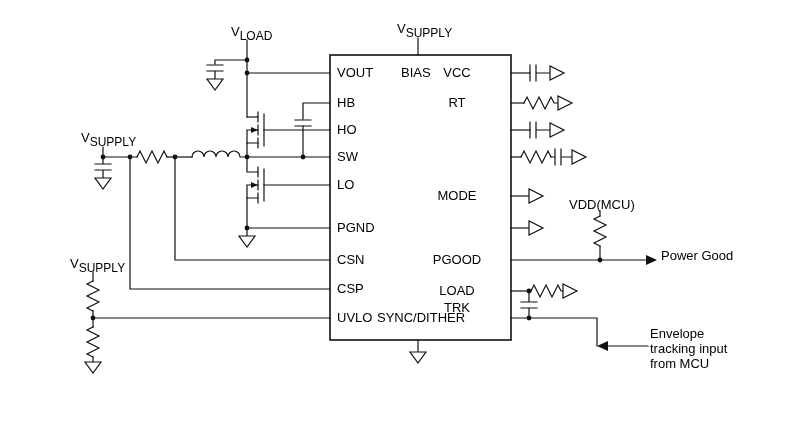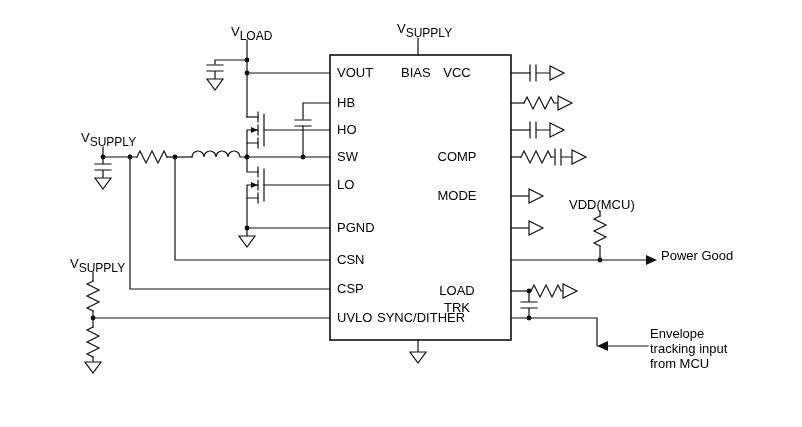--- a/index.html
+++ b/index.html
@@ -242,22 +242,23 @@
   <span class="lbl pl" style="top:95px">HB</span>
   <span class="lbl pl" style="top:122px">HO</span>
   <span class="lbl pl" style="top:149px">SW</span>
   <span class="lbl pl" style="top:177px">LO</span>
   <span class="lbl pl" style="top:220px">PGND</span>
   <span class="lbl pl" style="top:252px">CSN</span>
   <span class="lbl pl" style="top:281px">CSP</span>
   <span class="lbl pl" style="top:310px">UVLO</span>
 
   <span class="lbl pr" style="top:65px">VCC</span>
-  <span class="lbl pr" style="top:149px">COMP</span>
+  <span class="lbl pr" style="top:95px">RT</span>
   <span class="lbl pr" style="top:188px">MODE</span>
+  <span class="lbl pr" style="top:252px">PGOOD</span>
   <span class="lbl pr" style="top:283px">LOAD</span>
   <span class="lbl pr" style="top:300px">TRK</span>
 
   <span class="lbl" style="left:401px;top:65px">BIAS</span>
   <span class="lbl" style="left:377px;top:310px">SYNC/DITHER</span>
 
   <div class="lbl" style="left:231px;top:24px">
     <span>V</span><sub>LOAD</sub>
   </div>
   <div class="lbl" style="left:397px;top:21px">

